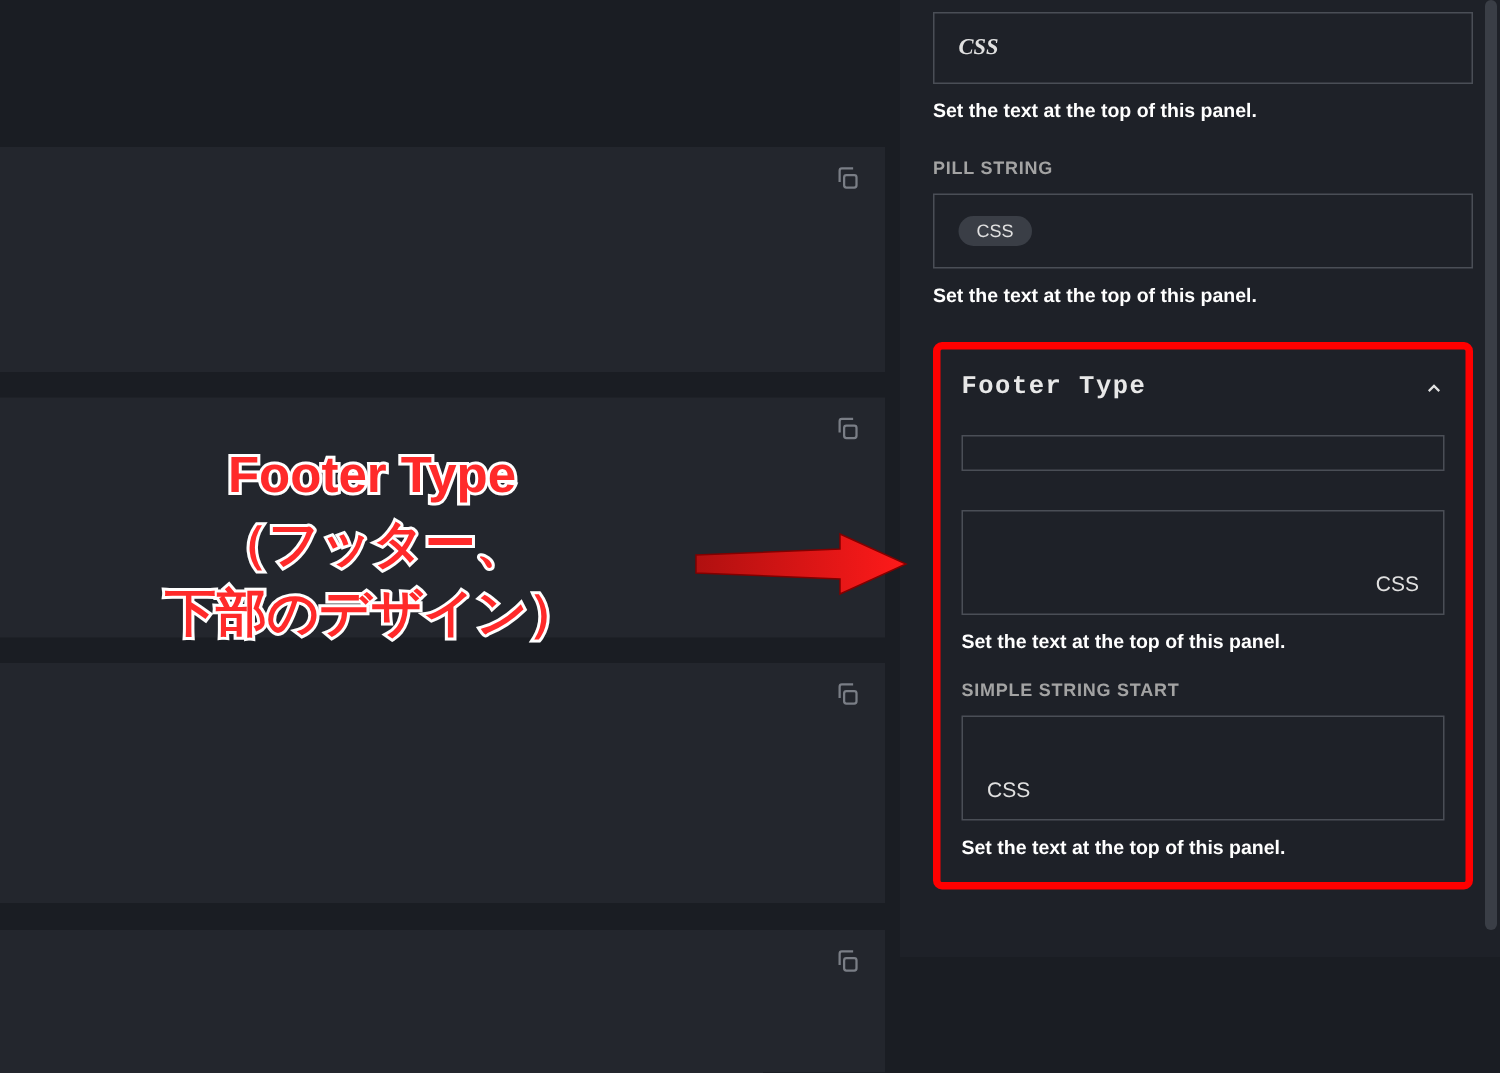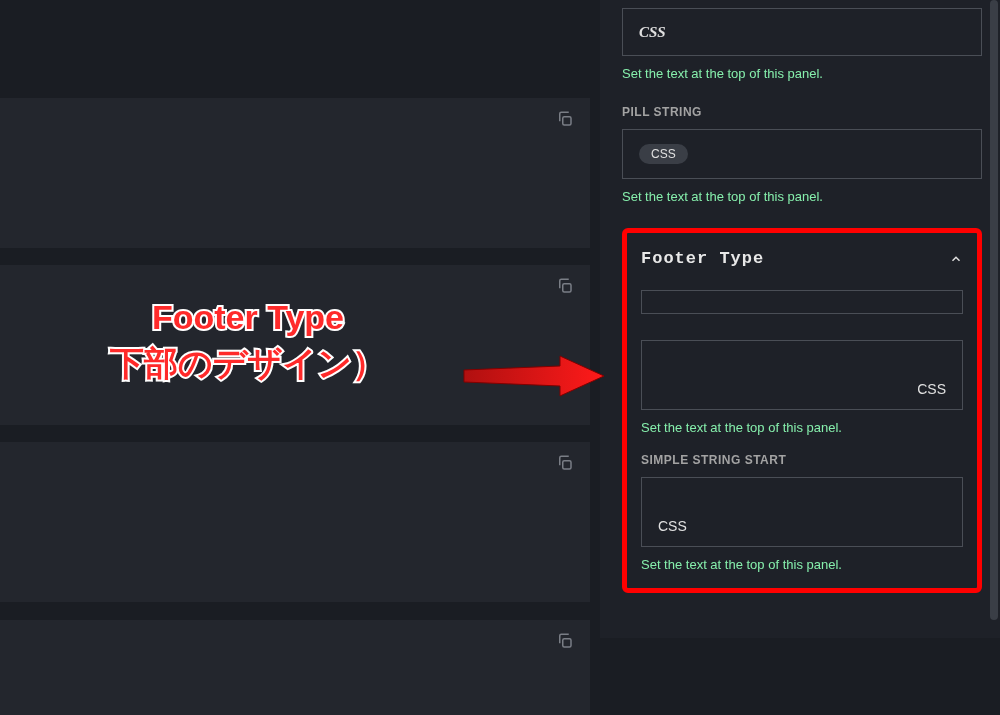--- a/index.html
+++ b/index.html
@@ -94,22 +94,23 @@
     .pill {
       display: inline-block;
       background: #3a3e46;
       border-radius: 12px;
       padding: 3px 12px;
       font-size: 12px;
       color: #e0e0e0;
     }
     .help-text {
       font-size: 13px;
-      color: #86efac;
+      color: #ffffff;
       margin-bottom: 24px;
+      font-weight: bold;
     }
     .footer-section {
       border: 5px solid #ff0000;
       border-radius: 6px;
       padding: 16px 14px 12px 14px;
       margin-top: 4px;
       position: relative;
     }
     .footer-header {
       display: flex;
@@ -231,20 +232,21 @@
     <div class="section-label">SIMPLE STRING START</div>
     <div class="field-box tall-start">
       <span class="css-plain">CSS</span>
     </div>
     <div class="help-text" style="margin-bottom:4px;">Set the text at the top of this panel.</div>
   </div>
 </div>
 
 <div class="annotation">
   <div class="annotation-text">Footer Type</div>
+  <div class="annotation-text">（フッター、</div>
   <div class="annotation-text">下部のデザイン）</div>
 </div>
 
 <div class="arrow">
   <svg width="148" height="48" viewBox="0 0 148 48">
     <defs>
       <linearGradient id="arrGrad" x1="0" y1="0" x2="1" y2="0">
         <stop offset="0%" stop-color="#b01010"></stop>
         <stop offset="100%" stop-color="#ff1a1a"></stop>
       </linearGradient>

